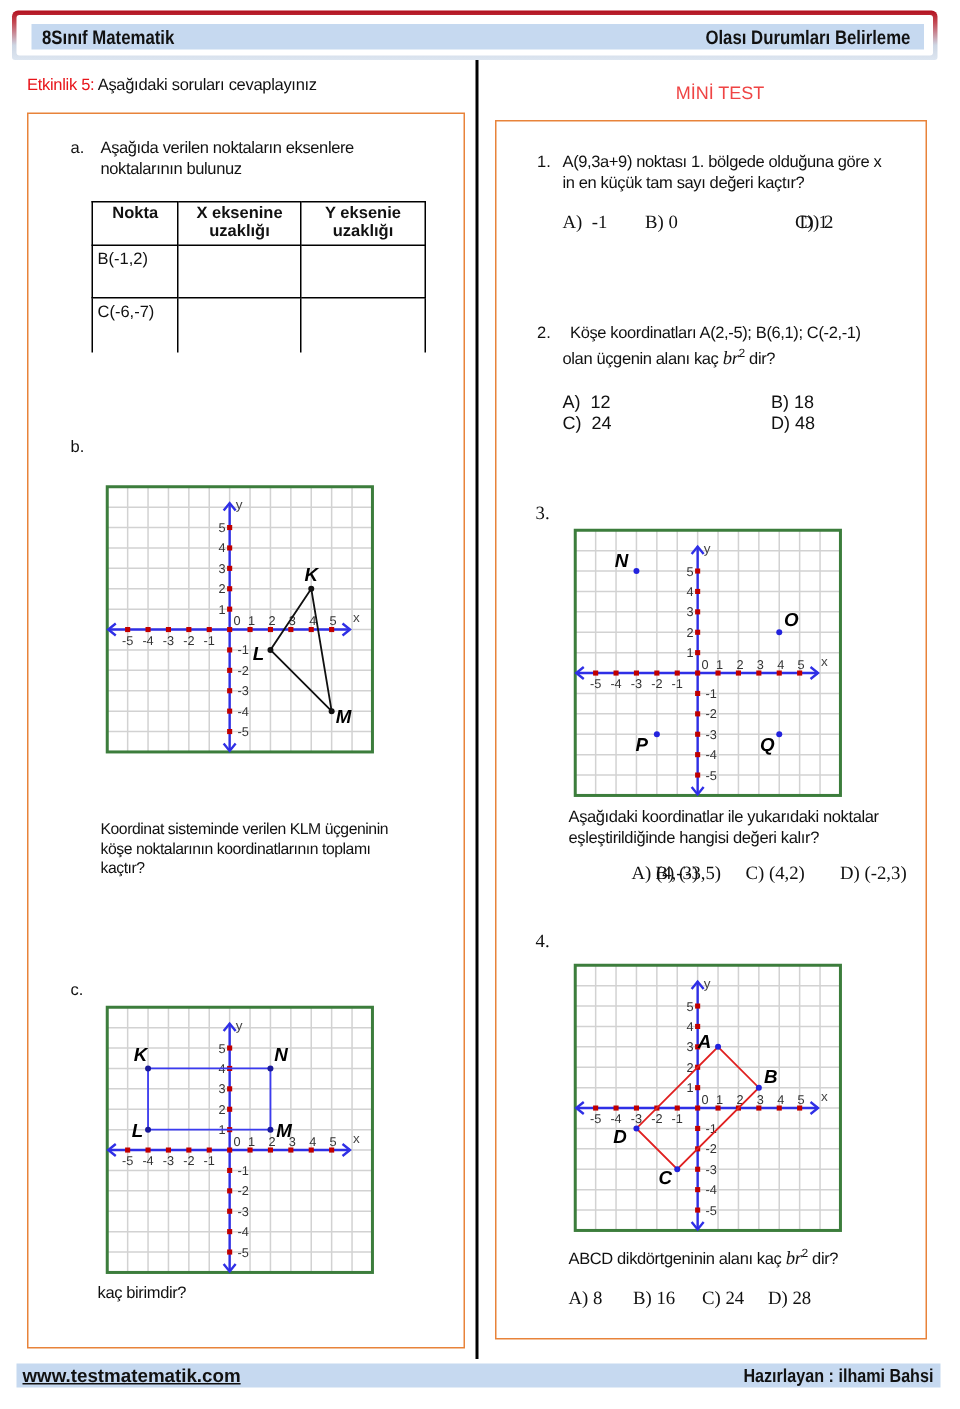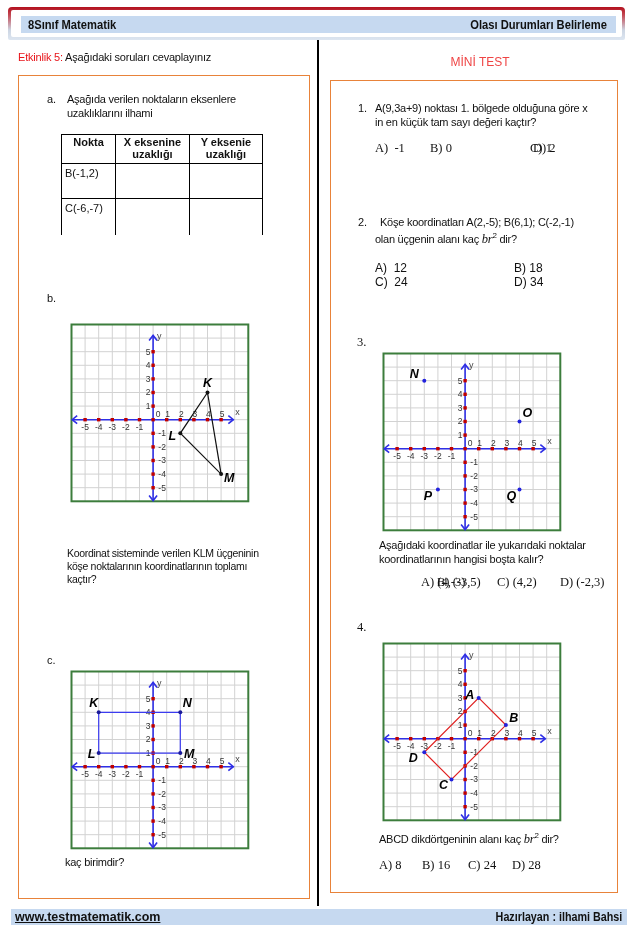--- a/index.html
+++ b/index.html
@@ -20,21 +20,21 @@
   .right-box{left:330px;top:80px;width:288px;height:813px;}
   .mini-title{left:420px;top:55px;width:120px;text-align:center;font-size:12px;color:#ef4444;}
   .cal{font-size:11px;letter-spacing:-.25px;line-height:14px;}
   .ari{font-size:10.5px;letter-spacing:-.3px;line-height:13px;}
   .num{font-size:11px;line-height:14px;}
   .opt{font-family:"Liberation Serif",serif;font-size:12.5px;line-height:14px;}
   .opt-sans{font-family:"Liberation Sans",sans-serif;font-size:12px;line-height:14px;}
   .ser-i{font-family:"Liberation Serif",serif;font-style:italic;font-size:12.5px;}
   sup{font-size:8px;}
   
-  .tbl{position:absolute;left:61px;top:134px;width:202px;border-collapse:collapse;font-size:11px;}
+  .tbl{position:absolute;left:61px;top:134px;width:223px;border-collapse:collapse;font-size:11px;}
   .tbl th{border:1px solid #000;font-weight:bold;font-size:11px;line-height:12px;height:26px;padding:1px 2px;text-align:center;vertical-align:top;}
   .tbl td{border:1px solid #000;height:28px;padding:3px 3px;vertical-align:top;font-size:11px;}
   .tbl tr.last td{border-bottom:none;height:30px;}
   .tbl .c1{width:55px;} .tbl .c2{width:83px;} .tbl .c3{width:86px;}
   .plot{position:absolute;width:179px;height:179px;}
   .footer-bar{position:absolute;left:11px;top:909px;width:616px;height:16px;background:#c6d9f0;}
   .footer-left{left:15px;top:909px;font-weight:bold;font-size:12.5px;line-height:16px;text-decoration:underline;}
   .footer-right{right:18px;top:909px;font-weight:bold;font-size:12.5px;line-height:16px;transform:scaleX(.86);transform-origin:right center;}
 </style>
 </head>
@@ -51,21 +51,21 @@
 
 <div class="abs mini-title">MİNİ TEST</div>
 
 <div class="divider"></div>
 <div class="box left-box"></div>
 <div class="box right-box"></div>
 
 <div class="abs num" style="left:47px;top:92px;">a.</div>
 <div class="abs cal" style="left:67px;top:92px;">
   <div>Aşağıda verilen noktaların eksenlere</div>
-  <div>uzaklıklarını ilhami</div>
+  <div>noktalarının bulunuz</div>
 </div>
 <table class="tbl">
   <tbody>
       <tr>
     <th class="c1">
           <div>Nokta</div>
         </th>
     <th class="c2">
           <div>X eksenine</div>
           <div>uzaklığı</div>
@@ -301,21 +301,21 @@
 <div class="abs opt" style="left:533px;top:141px;">D) 2</div>
 
 <div class="abs num" style="left:358px;top:215px;">2.</div>
 <div class="abs cal" style="left:380px;top:215px;">
   <div>Köşe koordinatları A(2,-5); B(6,1); C(-2,-1)</div>
   <div style="margin-left:-5px;"><span>olan üçgenin alanı kaç</span> <span class="ser-i">br</span><sup>2</sup><span style="white-space:pre;"> dir?</span></div>
 </div>
 <div class="abs opt-sans" style="left:375px;top:261px;white-space:pre;">A)  12</div>
 <div class="abs opt-sans" style="left:514px;top:261px;">B) 18</div>
 <div class="abs opt-sans" style="left:375px;top:275px;white-space:pre;">C)  24</div>
-<div class="abs opt-sans" style="left:514px;top:275px;">D) 34</div>
+<div class="abs opt-sans" style="left:514px;top:275px;">D) 48</div>
 
 <div class="abs opt" style="left:357px;top:335px;">3.</div>
 <div class="plot" style="left:382px;top:352px;"><svg width="179.79999999999998" height="179.79999999999998" viewBox="-1.5 -1.5 179.79999999999998 179.79999999999998" font-family="Liberation Sans, sans-serif">
       <g stroke="#d2d2d2" stroke-width="1">
         <line x1="13.6" y1="0" x2="13.6" y2="176.79999999999998"></line>
         <line x1="27.2" y1="0" x2="27.2" y2="176.79999999999998"></line>
         <line x1="40.8" y1="0" x2="40.8" y2="176.79999999999998"></line>
         <line x1="54.4" y1="0" x2="54.4" y2="176.79999999999998"></line>
         <line x1="68" y1="0" x2="68" y2="176.79999999999998"></line>
         <line x1="81.6" y1="0" x2="81.6" y2="176.79999999999998"></line>
@@ -401,21 +401,21 @@
       <text x="30.799999999999997" y="24.2" text-anchor="middle" font-size="12.5" font-weight="bold" font-style="italic" fill="#000">N</text>
       <circle cx="136" cy="68" r="2" fill="#2222dd"></circle>
       <text x="144" y="64" text-anchor="middle" font-size="12.5" font-weight="bold" font-style="italic" fill="#000">O</text>
       <circle cx="54.4" cy="136" r="2" fill="#2222dd"></circle>
       <text x="44.4" y="147" text-anchor="middle" font-size="12.5" font-weight="bold" font-style="italic" fill="#000">P</text>
       <circle cx="136" cy="136" r="2" fill="#2222dd"></circle>
       <text x="128" y="147" text-anchor="middle" font-size="12.5" font-weight="bold" font-style="italic" fill="#000">Q</text>
     </svg></div>
 <div class="abs cal" style="left:379px;top:538px;">
   <div>Aşağıdaki koordinatlar ile yukarıdaki noktalar</div>
-  <div>koordinatlarının hangisi boşta kalır?</div>
+  <div>eşleştirildiğinde hangisi değeri kalır?</div>
 </div>
 <div class="abs opt" style="left:379px;top:575px;margin-left:42px;">A) (4,-3)</div>
 <div class="abs opt" style="left:437px;top:575px;">B) (-3,5)</div>
 <div class="abs opt" style="left:497px;top:575px;">C) (4,2)</div>
 <div class="abs opt" style="left:560px;top:575px;">D) (-2,3)</div>
 
 <div class="abs opt" style="left:357px;top:620px;">4.</div>
 <div class="plot" style="left:382px;top:642px;"><svg width="179.79999999999998" height="179.79999999999998" viewBox="-1.5 -1.5 179.79999999999998 179.79999999999998" font-family="Liberation Sans, sans-serif">
       <g stroke="#d2d2d2" stroke-width="1">
         <line x1="13.6" y1="0" x2="13.6" y2="176.79999999999998"></line>

